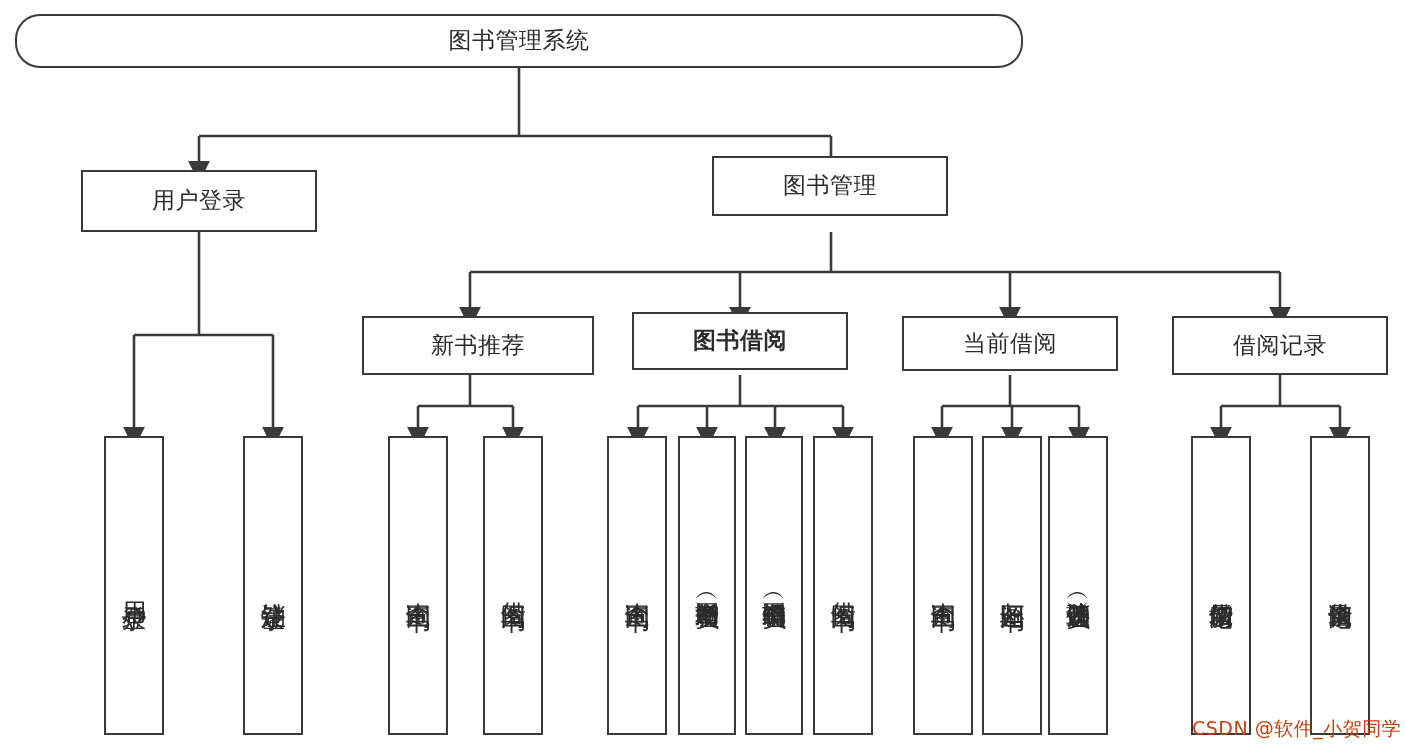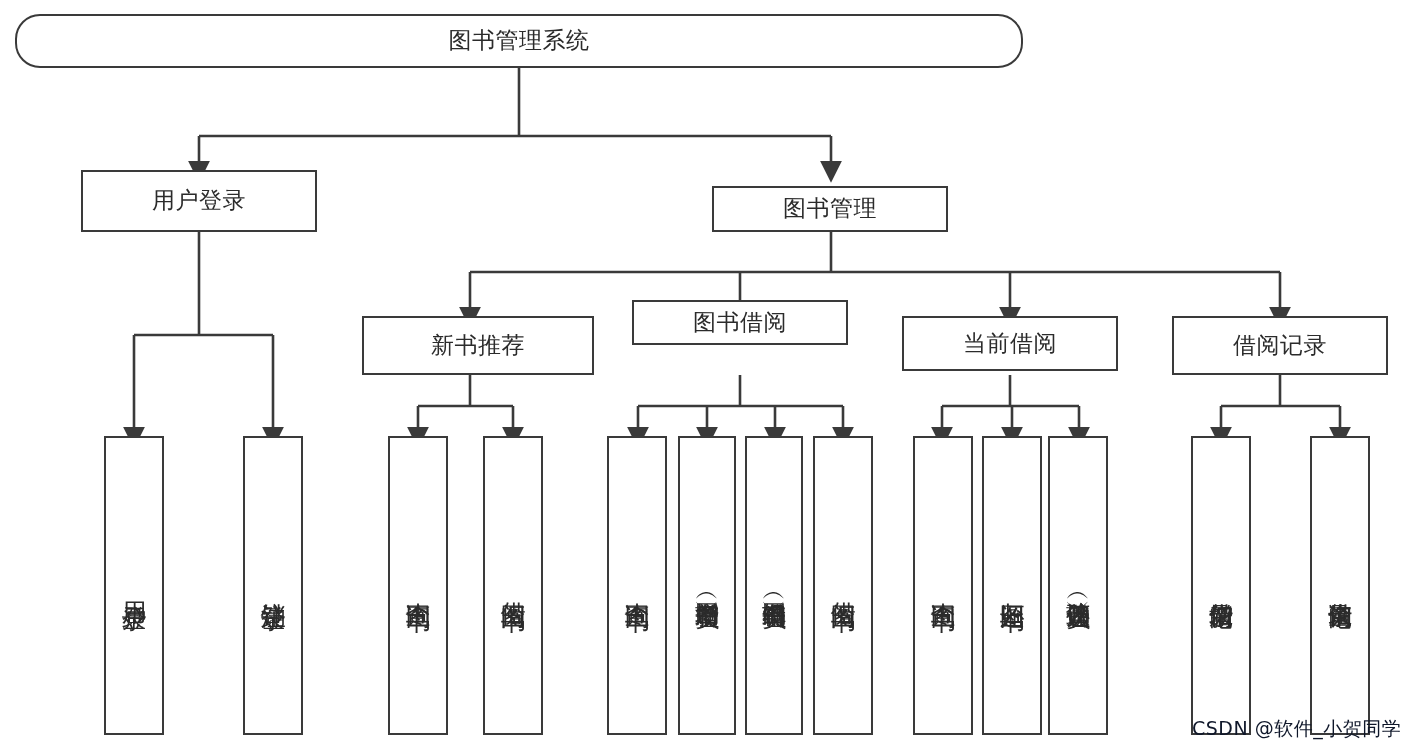--- a/index.html
+++ b/index.html
@@ -58,21 +58,21 @@
     white-space: nowrap;
     max-height: 268px;
   }
   .node-v.tight .node-label {
     font-size: 24px;
     letter-spacing: 0.5px;
     max-height: 280px;
   }
   .watermark {
     position: absolute;
-    color: #0f172a;
+    color: #c2410c;
     font-size: 19px;
     letter-spacing: 0.5px;
     white-space: nowrap;
     user-select: none;
   }
 </style>
 </head>
 <body>
 
 <div id="diagram-root">
@@ -128,29 +128,29 @@
   </svg>
 
   <div class="node node-h node-root" style="left:15px; top:14px; width:1008px; height:54px;border-radius:25px;">
     <span class="node-label">图书管理系统</span>
   </div>
 
   <div class="node node-h" style="left:81px; top:170px; width:236px; height:62px;">
     <span class="node-label">用户登录</span>
   </div>
 
-  <div class="node node-h" style="left:712px; top:186px; width:236px; height:46px;">
+  <div class="node node-h" style="left:712px; top:156px; width:236px; height:60px;">
     <span class="node-label">图书管理</span>
   </div>
 
   <div class="node node-h" style="left:362px; top:316px; width:232px; height:59px;">
     <span class="node-label">新书推荐</span>
   </div>
 
-  <div class="node node-h" style="left:632px; top:300px; width:216px; height:45px;">
+  <div class="node node-h" style="left:632px; top:312px; width:216px; height:58px;font-weight:bold;">
     <span class="node-label">图书借阅</span>
   </div>
 
   <div class="node node-h" style="left:902px; top:316px; width:216px; height:55px;">
     <span class="node-label">当前借阅</span>
   </div>
 
   <div class="node node-h" style="left:1172px; top:316px; width:216px; height:59px;">
     <span class="node-label">借阅记录</span>
   </div>

